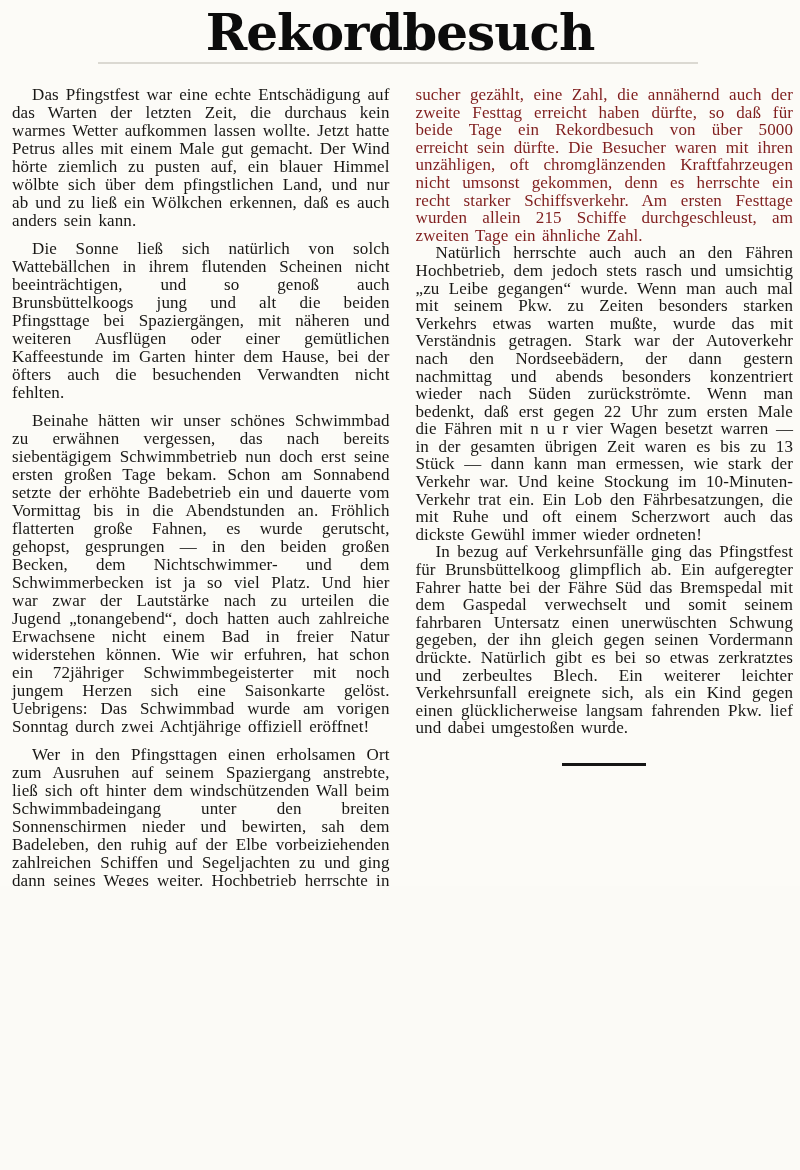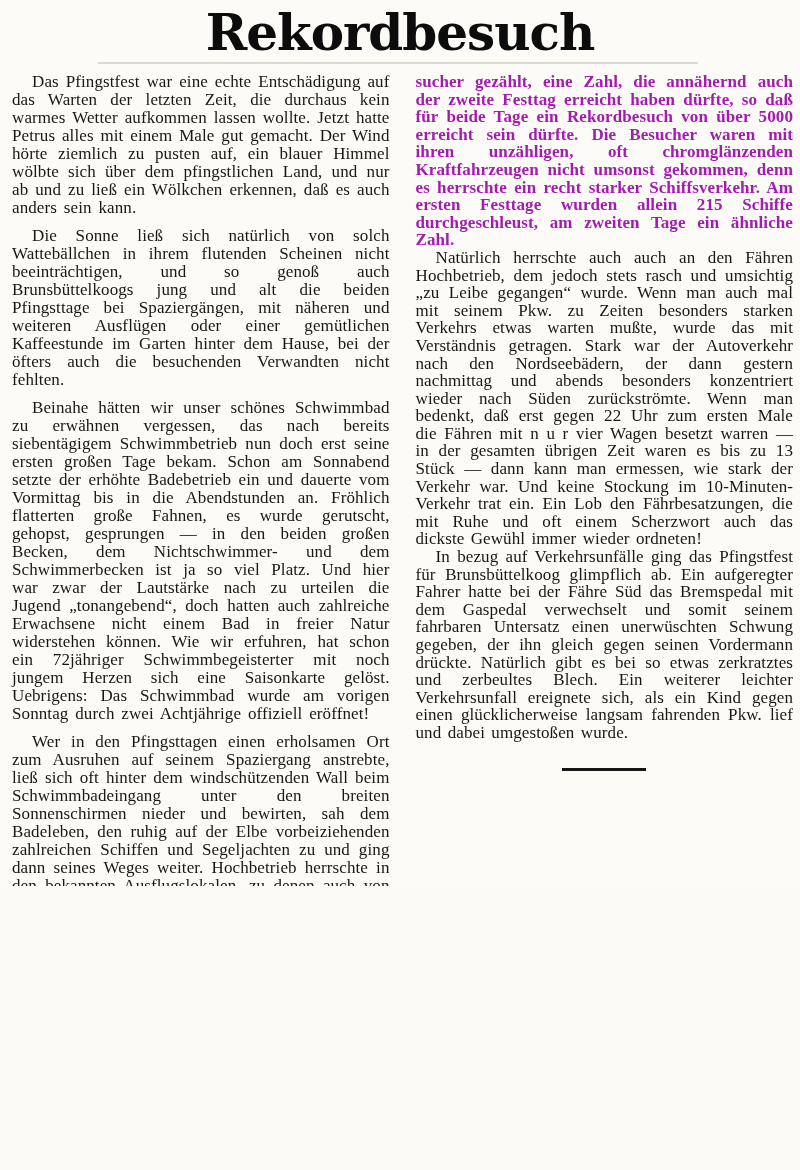--- a/index.html
+++ b/index.html
@@ -35,42 +35,42 @@
     font-size: 50px;
     line-height: 53px;
     letter-spacing: -1px;
     color: #0c0c0c;
   }
   .headline span { display: block; }
   .columns {
     display: flex;
     gap: 26px;
     padding: 0 7px 0 12px;
-    margin-top: 14px;
+    margin-top: 27px;
   }
   .col {
     width: 386px;
     text-align: justify;
     font-size: 17px;
     line-height: 18px;
     word-spacing: 2.5px;
     letter-spacing: 0.1px;
   }
   .col-right {
     line-height: 17.6px;
     word-spacing: 2px;
   }
   .para {
     margin: 0;
     text-indent: 20px;
   }
   .col-left .para { margin-bottom: 10px; }
   .col-left .para:last-child { margin-bottom: 0; }
   .para.cont { text-indent: 0; }
-  .bold { font-weight: 700; color: #a21caf; }
+  .bold { font-weight: 400; color: #7f1d1d; }
   .initials {
     display: inline-block;
     margin-left: 48px;
   }
   .end-rule {
     width: 84px;
     height: 3px;
     background: #151515;
     margin: 26px auto 0 auto;
   }

